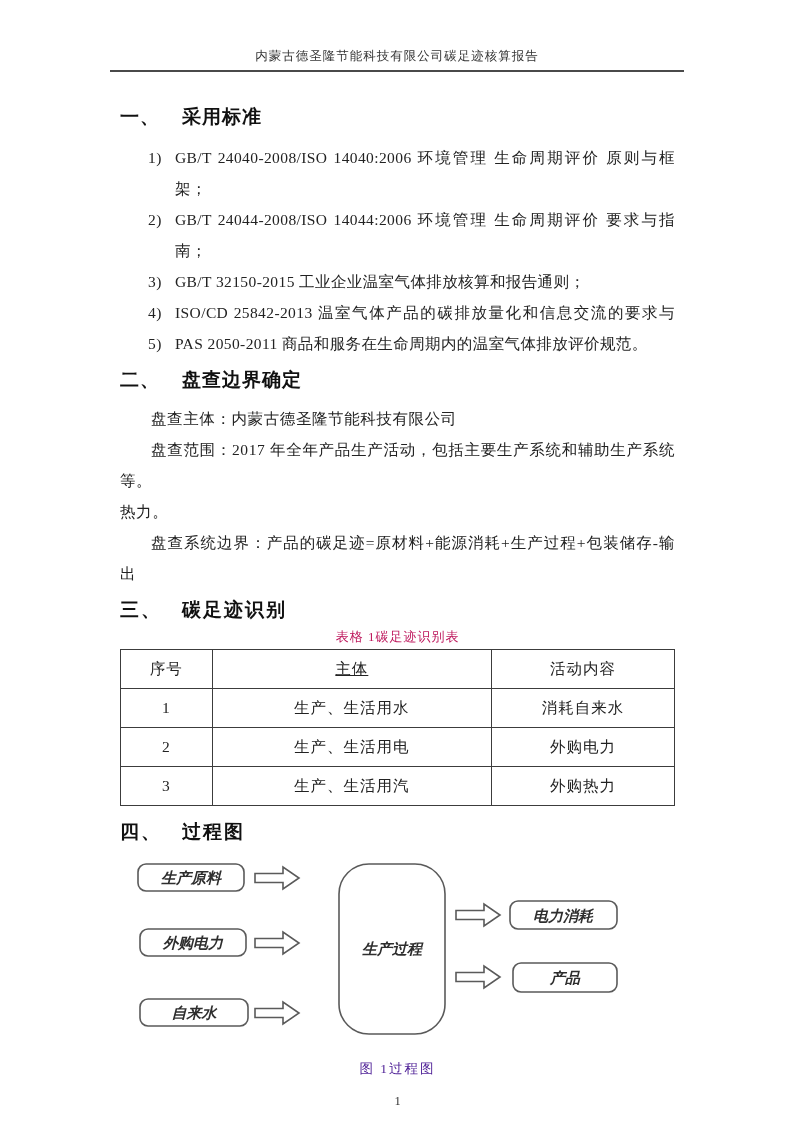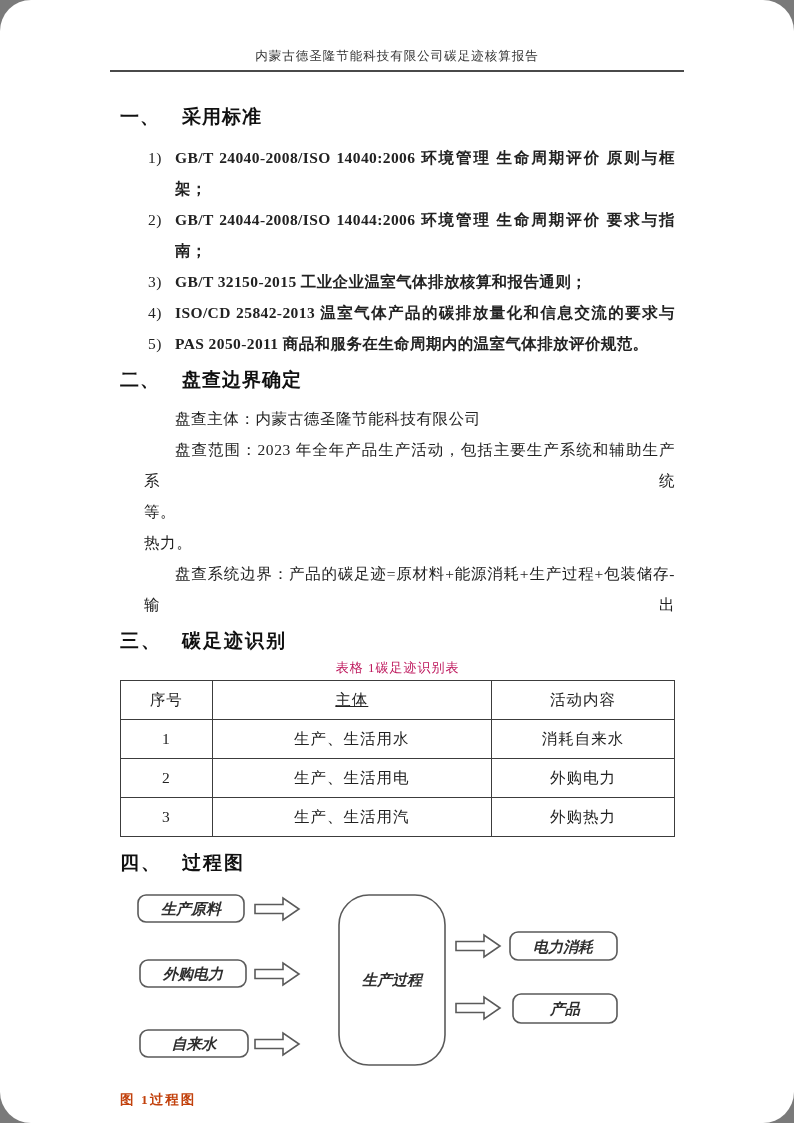--- a/index.html
+++ b/index.html
@@ -5,21 +5,20 @@
   html,body { margin:0; padding:0; background:#7a7a7a; }
   .page {
     position: relative;
     width: 794px; height: 1123px;
     margin: 0 auto;
     background: #ffffff;
     font-family: "Liberation Serif","DejaVu Serif",serif;
     color: #222;
     overflow: hidden;
     box-sizing: border-box;
-    border-radius: 31px;
   }
   .header {
     margin: 48px 110px 0 110px;
     text-align: center;
     font-size: 12.5px;
     line-height: 17px;
     letter-spacing: 1px;
     color: #333;
     border-bottom: 2px solid #4a4a4a;
     padding-bottom: 5px;
@@ -38,26 +37,26 @@
   h1.h-serif { font-family: "Liberation Serif","DejaVu Serif",serif; letter-spacing: 2px;}
   .h-num { width: 62px; flex: 0 0 auto; }
   .h1-std { margin-top: 32px; }
   .h1-bnd { margin-top: 8px; }
   .h1-idf { margin-top: 8px; }
   .h1-prc { margin-top: 13px; }
 
   .std-list { margin-top: 12px; }
   .li { display: flex; font-size: 15.5px; line-height: 31px; }
   .li-num { flex: 0 0 27px; margin-left: 28px; letter-spacing: 0.5px; }
-  .li-body { flex: 1 1 auto; min-width: 0; font-weight: bold; }
+  .li-body { flex: 1 1 auto; min-width: 0; }
   .li-line { letter-spacing: 0.4px; }
   .fill { text-align: justify; text-align-last: justify; }
 
   .paras { margin-top: 10px; }
-  .p-line { font-size: 15.5px; line-height: 31px; letter-spacing: 0.6px; margin-left: 24px; }
+  .p-line { font-size: 15.5px; line-height: 31px; letter-spacing: 0.6px; }
   .p-indent { text-indent: 31px; }
 
   .tbl-caption {
     margin-top: 5px;
     text-align: center;
     font-size: 13px;
     line-height: 18px;
     letter-spacing: 1px;
     color: #be185d;
   }
@@ -84,26 +83,25 @@
   .diagram-wrap { margin-top: 12px; font-style: italic; }
   .diagram-wrap svg { display: block; }
   .dg-label {
     font-family: "Liberation Sans","DejaVu Sans",sans-serif;
     font-weight: bold;
     font-size: 15px;
     fill: #2e2e2e;
   }
   .fig-caption {
     margin-top: 8px;
-    text-align: left;
+    text-align: center;
     font-size: 13.5px;
     line-height: 18px;
     letter-spacing: 2px;
-    color: #c2410c;
-    font-weight: bold;
+    color: #4c1d95;
   }
   .page-number {
     margin-top: 16px;
     text-align: center;
     font-size: 12.5px;
     color: #333;
   }
 </style>
 </head>
 <body>
@@ -159,21 +157,21 @@
     <h1 class="h-sans h1-bnd">
       <span class="h-num">二、</span>
       <span>盘查边界确定</span>
     </h1>
 
     <div class="paras">
       <div>
         <div class="p-line p-indent">盘查主体：内蒙古德圣隆节能科技有限公司</div>
       </div>
       <div>
-        <div class="p-line p-indent fill">盘查范围：2023 年全年产品生产活动，包括主要生产系统和辅助生产系统</div>
+        <div class="p-line p-indent fill">盘查范围：2017 年全年产品生产活动，包括主要生产系统和辅助生产系统</div>
         <div class="p-line">等。</div>
       </div>
       <div>
         <div class="p-line">热力。</div>
         <div class="p-line p-indent fill">盘查系统边界：产品的碳足迹=原材料+能源消耗+生产过程+包装储存-输出</div>
       </div>
     </div>
 
     <h1 class="h-serif h1-idf">
       <span class="h-num">三、</span>

